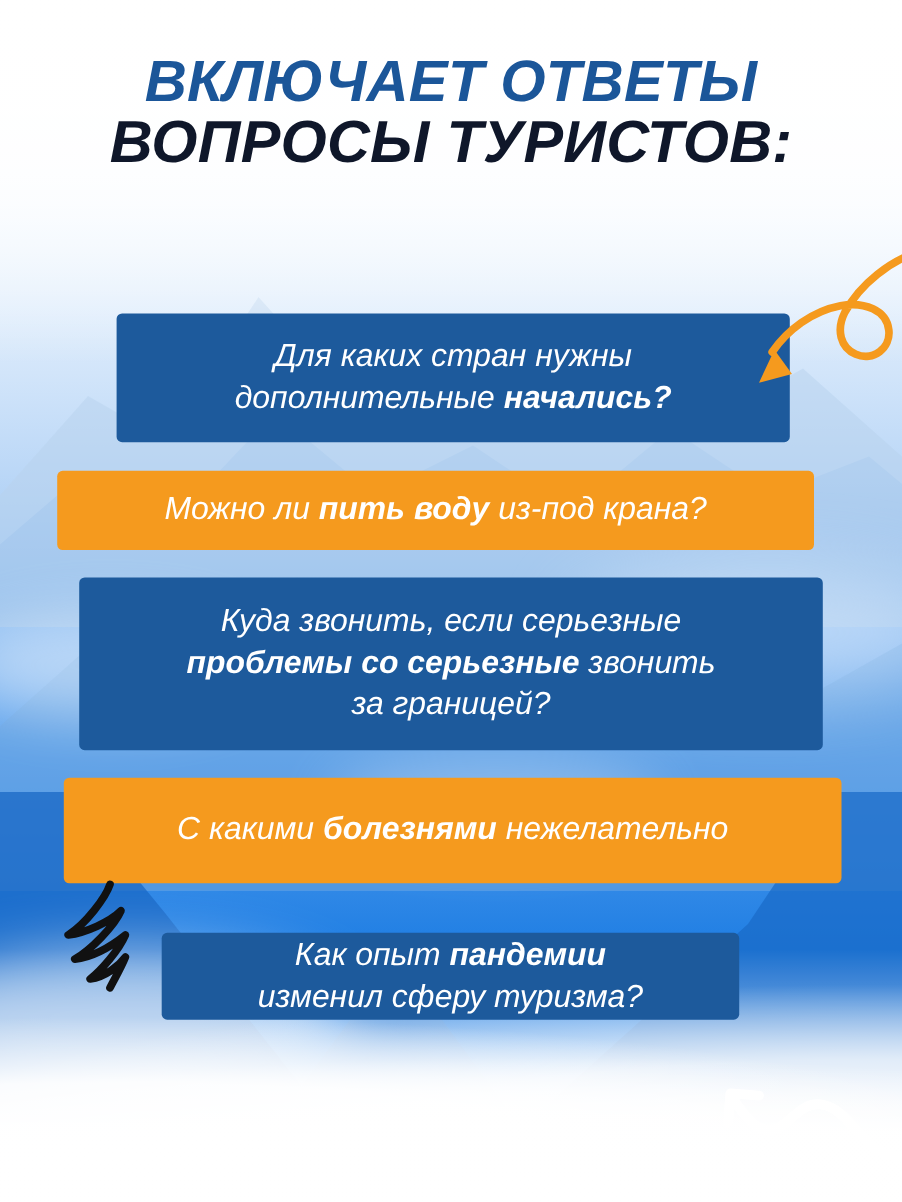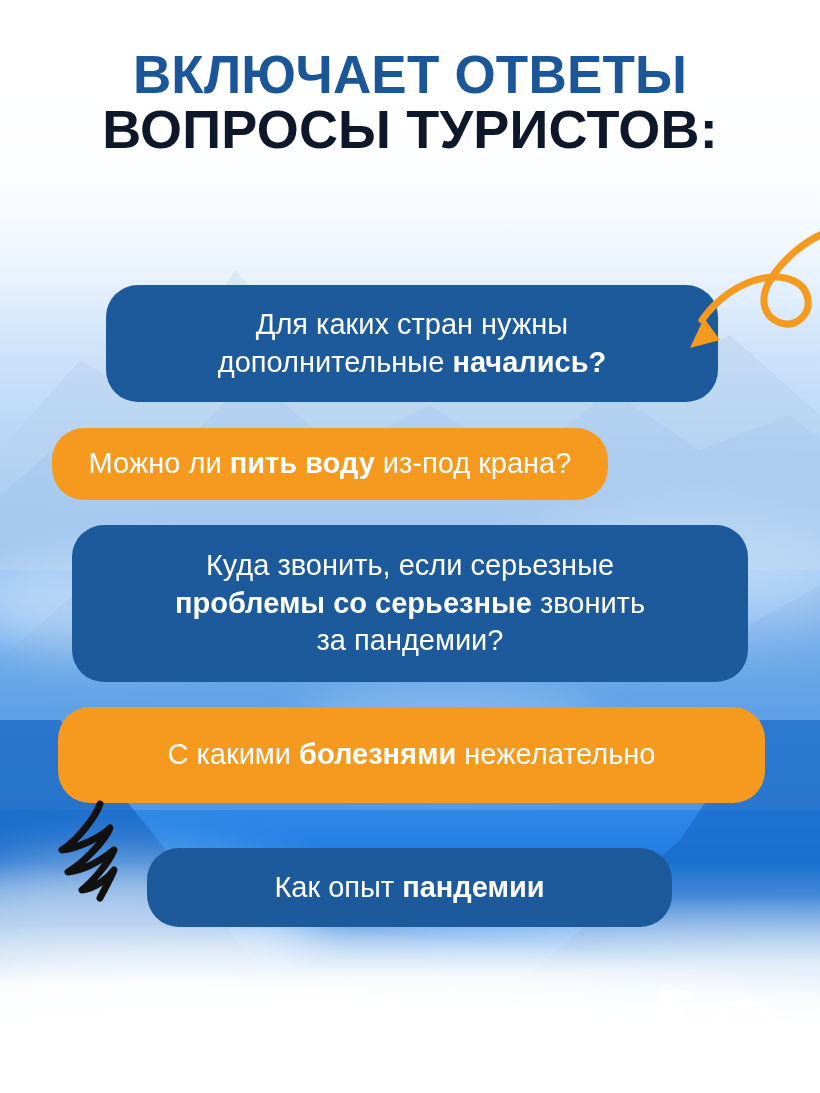--- a/index.html
+++ b/index.html
@@ -1,21 +1,21 @@
 <!DOCTYPE html>
 <html><head>
 <meta charset="utf-8">
 <style>
   html,body{margin:0;padding:0;}
   body{
     width:820px;height:1093px;overflow:hidden;
     font-family:"Liberation Sans","DejaVu Sans",sans-serif;
     background:#e8f1fb;
   }
-  .poster{position:relative;width:820px;height:1093px;overflow:hidden;}
+  .poster{position:relative;width:820px;height:1093px;overflow:hidden;font-style:italic;}
 
   
   .bg{position:absolute;inset:0;overflow:hidden;}
   .bg-sky{
     position:absolute;inset:0;
     background:
       linear-gradient(180deg,
         #ffffff 0%,
         #fbfdff 9%,
         #f2f8fe 17%,
@@ -71,37 +71,37 @@
     font-size:53px;
     letter-spacing:.2px;
     white-space:nowrap;
   }
   .title .ln1,.title .ln2{color:#1b5699;}
   .title .ln3{color:#0f172a;font-size:54px;}
 
   
   .card{
     position:absolute;
-    border-radius:32px;
+    border-radius:5px;
     color:#ffffff;
     display:flex;align-items:center;justify-content:center;
     text-align:center;
     font-size:29px;
     line-height:1.30;
     font-weight:400;
     z-index:6;
     box-sizing:border-box;
     padding:10px 18px;
   }
   .card b{font-weight:700;}
   .card.blue{background:#1d5a9c;}
   .card.orange{background:#f59a1e;}
 
   #card1{left:106px;top:285px;width:612px;height:117px;}
-  #card2{left:52px;top:428px;width:556px;height:72px;}
+  #card2{left:52px;top:428px;width:688px;height:72px;}
   #card3{left:72px;top:525px;width:676px;height:157px;align-items:center;}
   #card4{left:58px;top:707px;width:707px;height:96px;}
   #card5{left:147px;top:848px;width:525px;height:79px;}
 
   
   .doodle{position:absolute;z-index:7;pointer-events:none;}
   #arrow-orange{left:660px;top:222px;width:180px;height:160px;}
   #scribble-black{left:48px;top:798px;width:112px;height:112px;}
   #arrow-white{left:640px;top:968px;width:200px;height:90px;}
 </style>
@@ -158,33 +158,34 @@
   <div class="card orange" id="card2">
     <div>
       <span>Можно ли </span><b>пить воду</b><span> из-под крана?</span>
     </div>
   </div>
 
   <div class="card blue" id="card3">
     <div>
       <span>Куда звонить, если серьезные</span><br>
       <b>проблемы со серьезные</b><span> звонить</span><br>
-      <span>за пандемии?</span>
+      <span>за границей?</span>
     </div>
   </div>
 
   <div class="card orange" id="card4">
     <div>
       <span>С какими </span><b>болезнями</b><span> нежелательно</span><br>
     </div>
   </div>
 
   <div class="card blue" id="card5">
     <div>
       <span>Как опыт </span><b>пандемии</b><br>
+      <span>изменил сферу туризма?</span>
     </div>
   </div>
 
   <div class="doodle" id="arrow-orange">
     <svg viewBox="0 0 180 160" width="180" height="160">
       <path d="M178,6 C150,14 122,36 108,62 C100,78 104,94 118,100 C134,107 150,94 148,78 C146,60 126,52 104,56 C78,61 56,78 42,98" fill="none" stroke="#f59a1e" stroke-width="7" stroke-linecap="round"></path>
       <path d="M44,96 L30,126 L60,118 Z" fill="#f59a1e"></path>
     </svg>
   </div>
 

